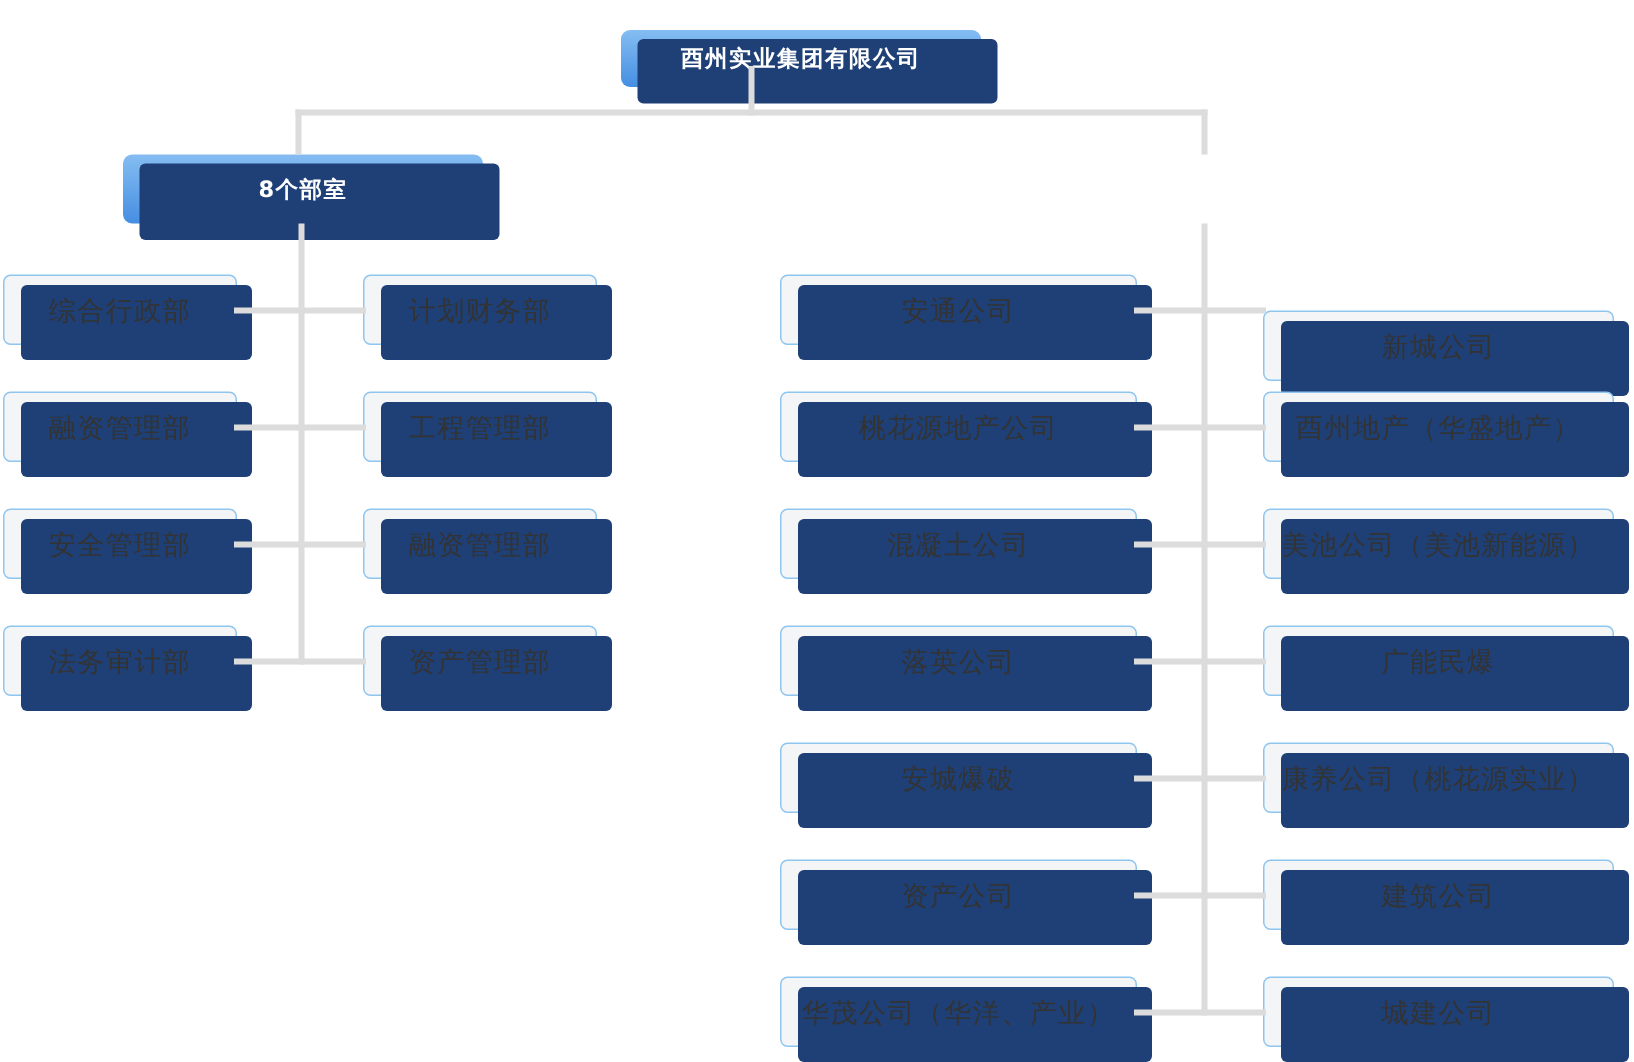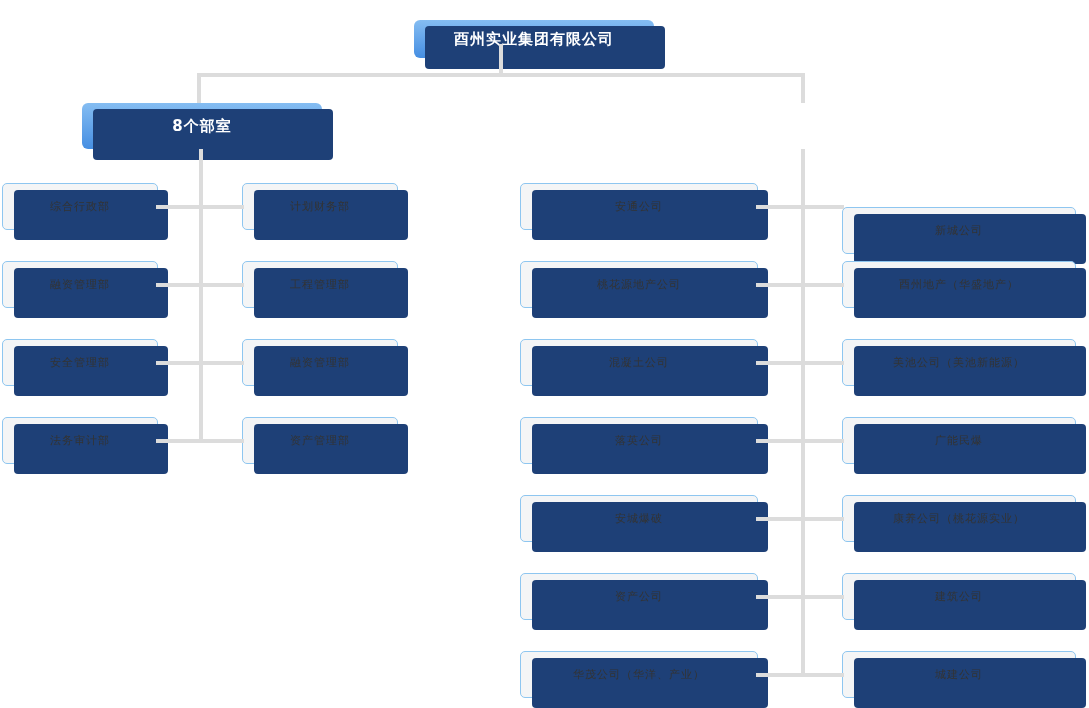--- a/index.html
+++ b/index.html
@@ -38,21 +38,21 @@
     z-index:-1;
     top:6px;left:11px;right:-11px;bottom:-11px;
     background:var(--shadow);
     border-radius:4px;
   }
   .leaf{
     background:var(--node-bg);
     border:1px solid var(--node-border);
     border-radius:5px;
     color:var(--node-text);
-    font-size:11px;
+    font-size:18px;
     letter-spacing:1px;
   }
   .blue{
     background:linear-gradient(180deg,var(--blue-top),var(--blue-bottom));
     border-radius:6px;
     color:var(--blue-text);
     font-size:15px;
     font-weight:bold;
     letter-spacing:1px;
   }

